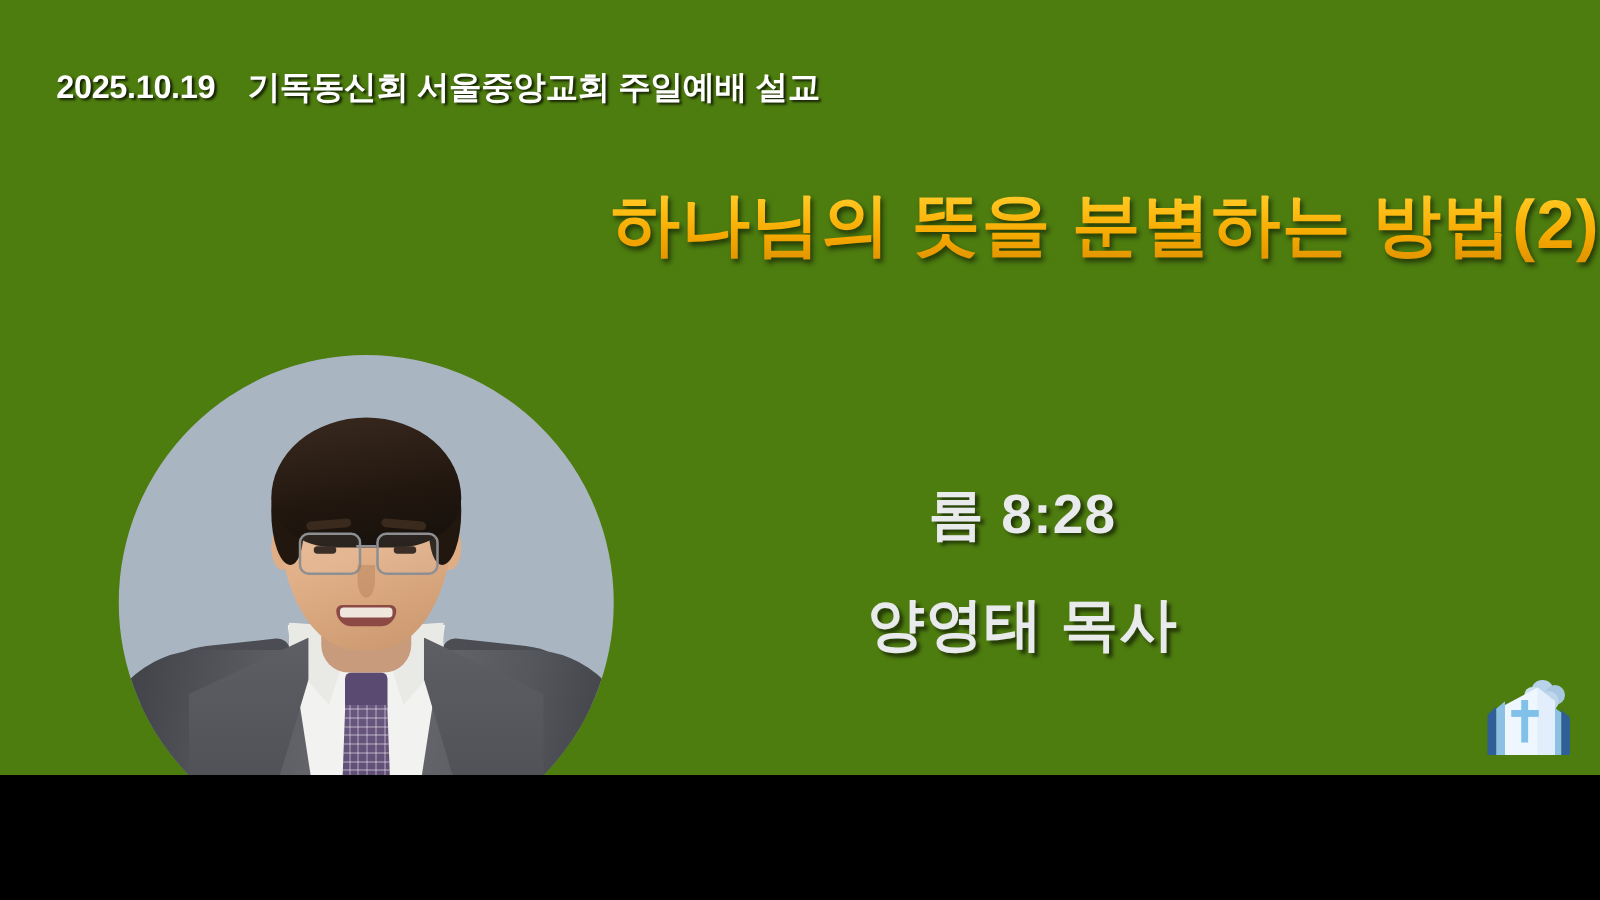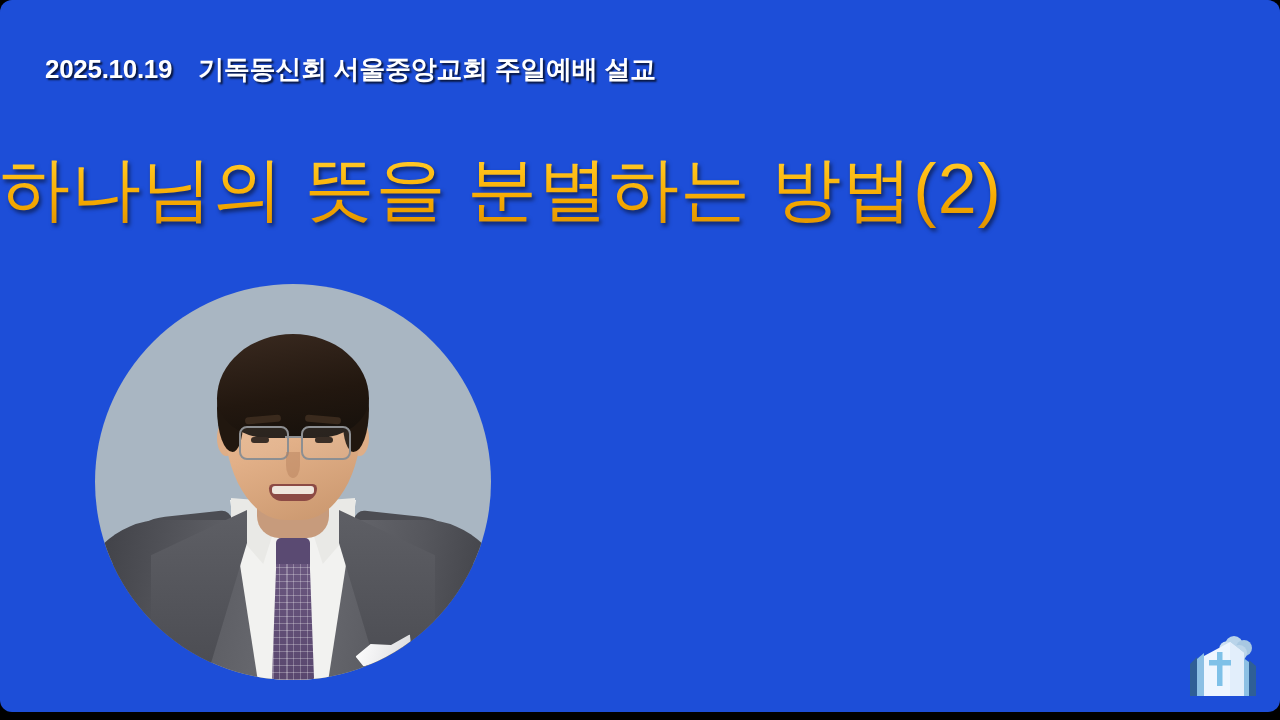--- a/index.html
+++ b/index.html
@@ -4,25 +4,24 @@
 <title>Sermon Title Slide</title>
 <style>
   html, body {
     margin: 0;
     padding: 0;
     background: #000;
   }
   #slide {
     position: relative;
     width: 1280px;
-    height: 712px;
+    height: 620px;
     overflow: hidden;
-    background: #1d4ed8;
+    background: #4d7c0f;
     font-family: "Liberation Sans", "DejaVu Sans", sans-serif;
-    border-radius: 12px;
     -webkit-font-smoothing: antialiased;
   }
 
   
   #header-bar {
     position: absolute;
     left: 45px;
     top: 52px;
     display: flex;
     align-items: baseline;
@@ -37,23 +36,23 @@
     text-shadow: 2px 2px 2px rgba(0,0,0,0.75);
   }
   #header-date { margin-right: 26px; }
 
   
   #sermon-title {
     position: absolute;
     left: 0;
     right: 0;
     top: 143px;
-    text-align: left;
-    font-size: 70px;
-    font-weight: normal;
+    text-align: right;
+    font-size: 55px;
+    font-weight: bold;
     letter-spacing: 1px;
     background: linear-gradient(180deg,
                 #ffd24a 0%,
                 #ffc21a 28%,
                 #f5a800 62%,
                 #d98c00 100%);
     -webkit-background-clip: text;
     background-clip: text;
     color: transparent;
     -webkit-text-fill-color: transparent;
@@ -363,20 +362,24 @@
       <div class="glasses-l"></div>
       <div class="glasses-r"></div>
       <div class="glasses-bridge"></div>
       <div class="nose"></div>
       <div class="mouth">
         <div class="teeth"></div>
       </div>
     </div>
   </div>
 
+  <div id="scripture-block">
+    <div id="scripture-ref">롬 8:28</div>
+    <div id="preacher-name">양영태 목사</div>
+  </div>
 
   <div id="church-logo">
     <svg id="logo-mark" viewBox="0 0 78 72">
 
       <path d="M6 32 L13 25 L13 64 L6 64 Z" fill="#2f5f96"></path>
       <path d="M13 27 L20 21 L20 64 L13 64 Z" fill="#8cc0e4"></path>
 
       <path d="M72 34 L65 28 L65 64 L72 64 Z" fill="#2f5f96"></path>
       <path d="M65 30 L58 25 L58 64 L65 64 Z" fill="#8cc0e4"></path>
 

